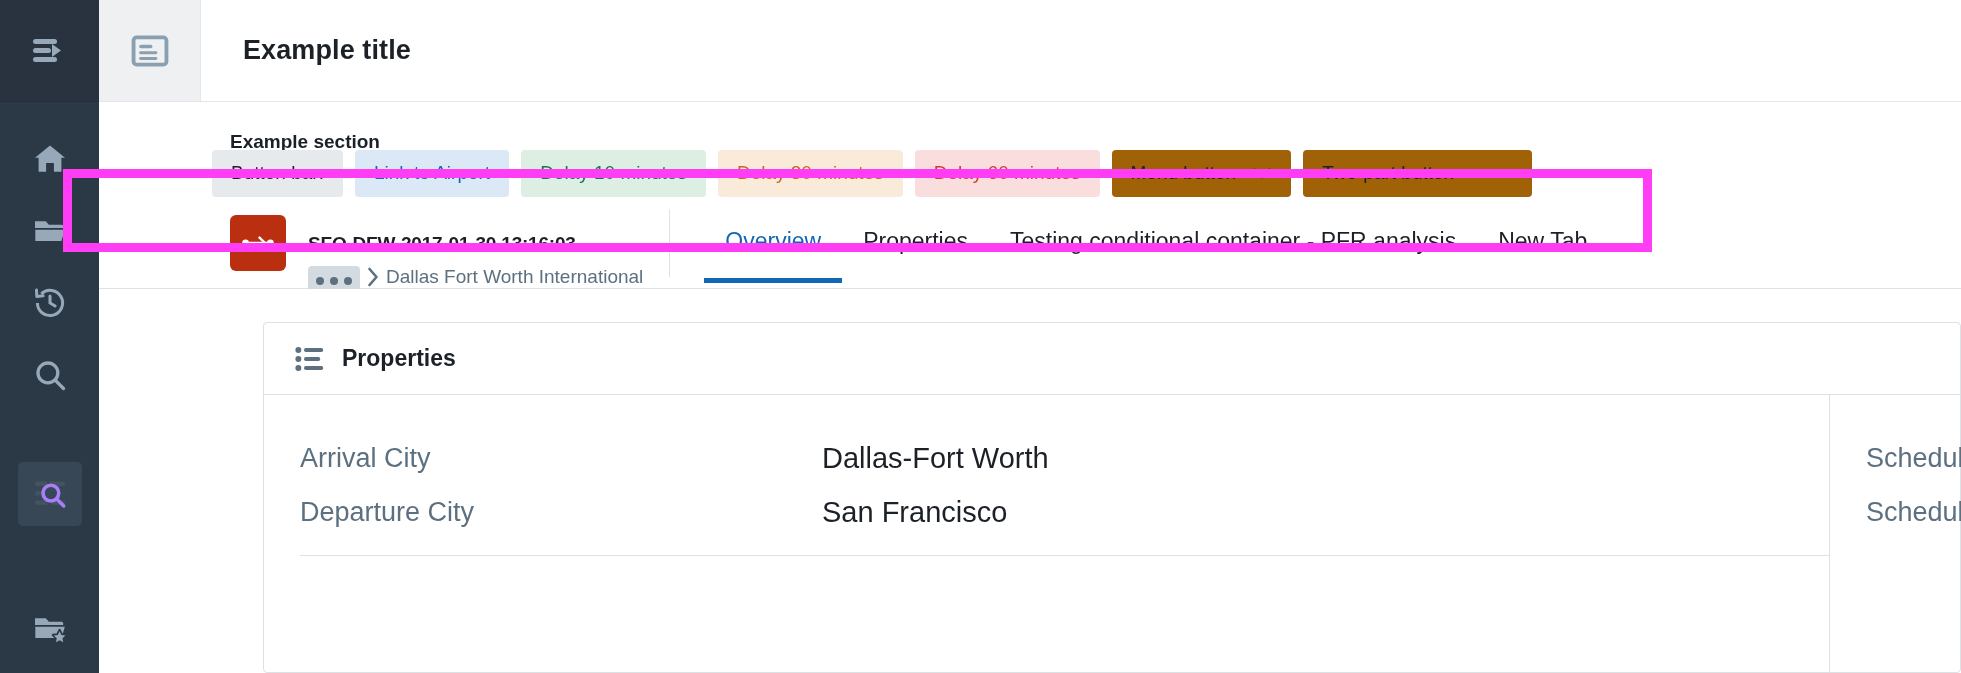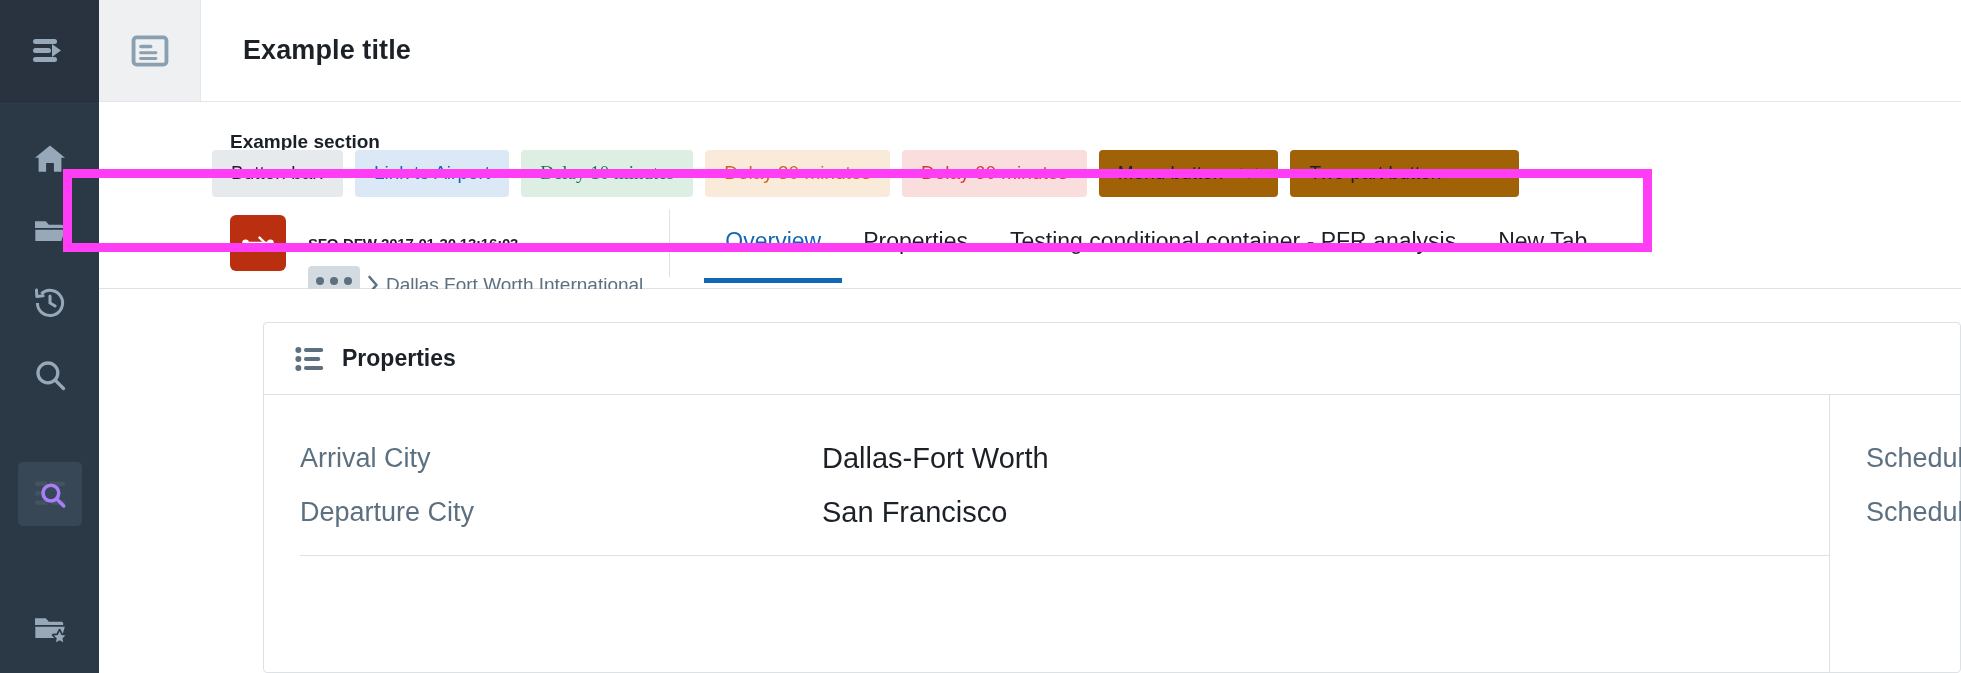--- a/index.html
+++ b/index.html
@@ -139,21 +139,21 @@
     font-size: 19px;
     padding: 0 19px;
     white-space: nowrap;
     box-sizing: border-box;
   }
   .bb-label {
     background: #e7eaed;
     color: #1c2127;
   }
   .bb-blue   { background: #dbe8f5; color: #1268b3; }
-  .bb-green  { background: #ddefe3; color: #0f7a47; font-family: Liberation Serif, serif; }
+  .bb-green  { background: #ddefe3; color: #0f7a47; }
   .bb-orange { background: #faeada; color: #c26917; }
   .bb-red    { background: #fadedd; color: #cf3b32; }
   .bb-grey   { background: #a16207; color: #1c2127; }
   .bb-menu { gap: 16px; }
   .bb-twopart { padding: 0 19px 0 19px; gap: 40px; }
 
   
   .highlight {
     position: absolute;
     left: -36px;
@@ -189,30 +189,30 @@
     height: 56px;
     border-radius: 6px;
     background: #bb2f11;
     display: flex;
     align-items: center;
     justify-content: center;
     margin-right: 22px;
   }
   .entity-text { display: flex; flex-direction: column; justify-content: center; }
   .entity-title {
-    font-size: 15px;
+    font-size: 19px;
     font-weight: bold;
     color: #1c2127;
     line-height: 28px;
     letter-spacing: -0.2px;
     margin-top: 40px;
   }
   .entity-crumb {
     display: flex;
-    align-items: flex-end;
+    align-items: flex-start;
     margin-top: 8px;
     gap: 6px;
   }
   .crumb-ellipsis {
     background: #d3dae0;
     border-radius: 4px;
     width: 52px;
     height: 30px;
     display: flex;
     align-items: center;

